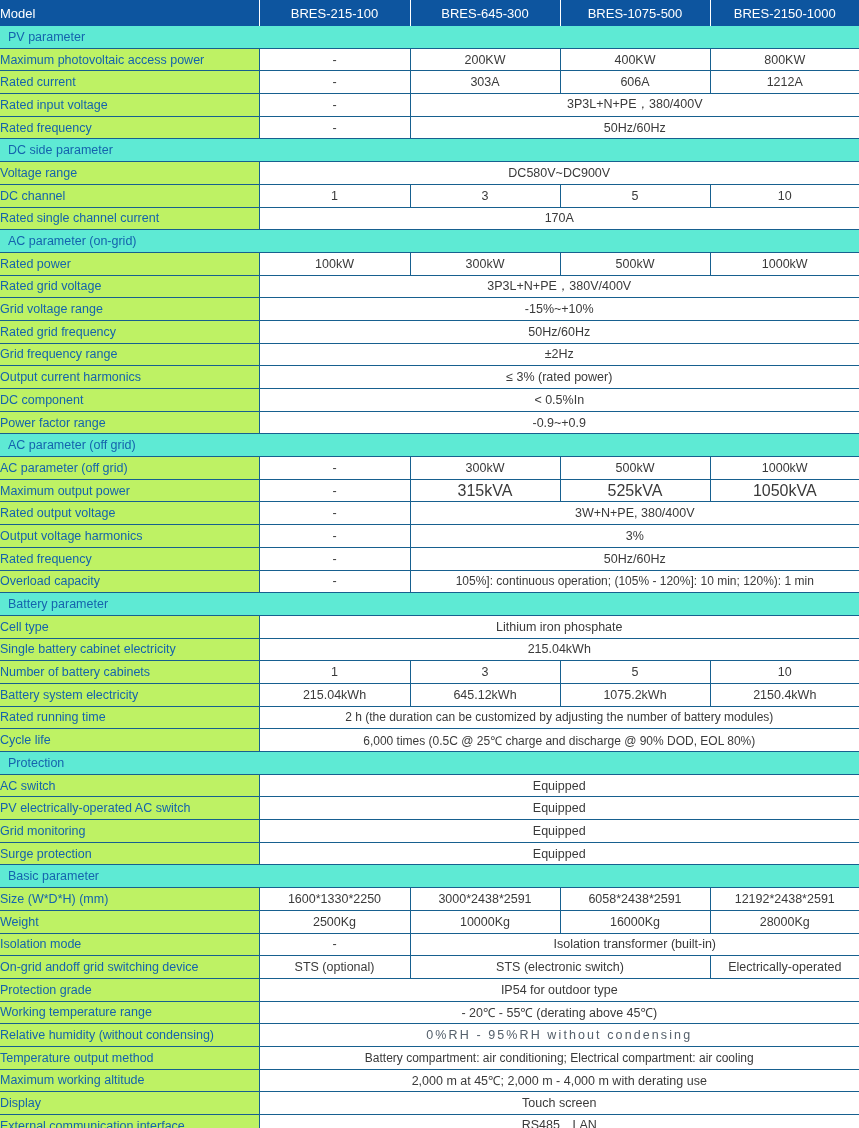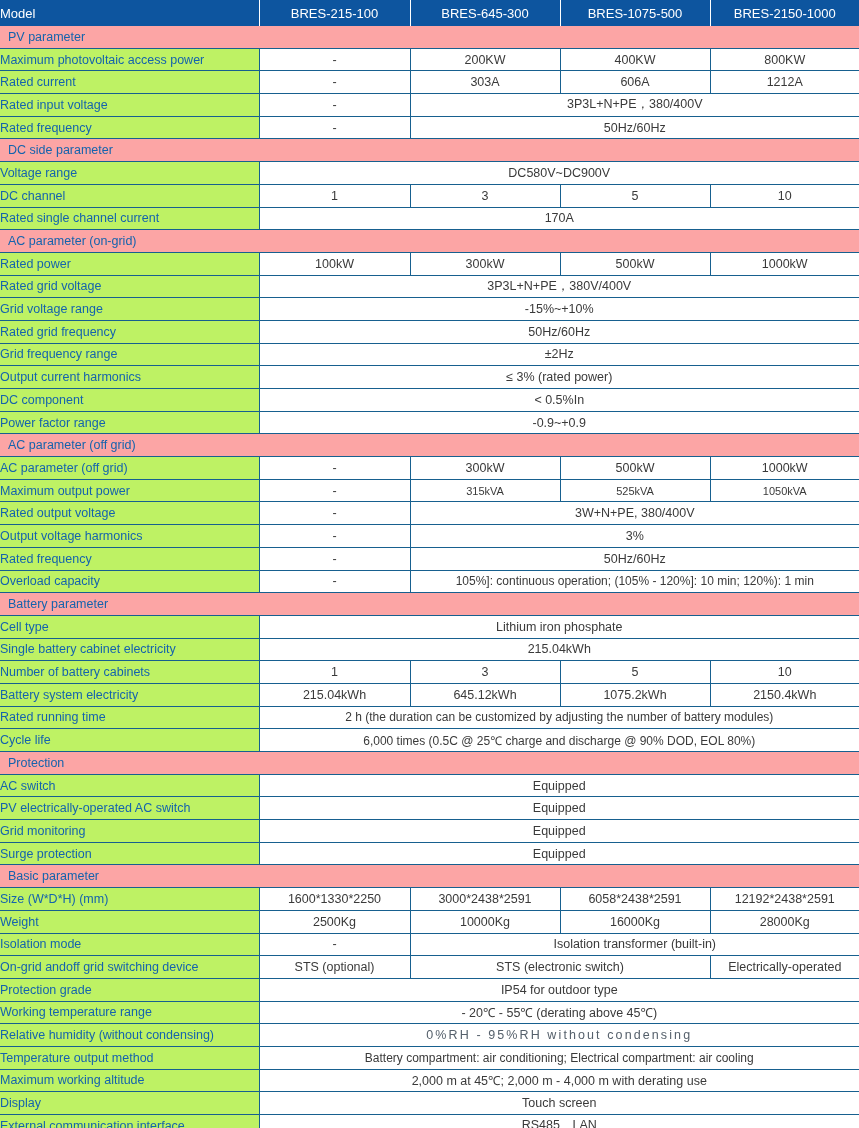--- a/index.html
+++ b/index.html
@@ -48,21 +48,21 @@
     text-align: left;
     padding-left: 8px;
   }
   th.h-model {
     text-align: center;
     border-left: 1.5px solid #ffffff;
   }
 
   
   tr.section-row td {
-    background: #fca5a5;
+    background: #5eead4;
     color: #1463ad;
     text-align: left;
     padding-left: 8px;
     font-size: 12.5px;
     border-bottom: 1.6px solid #17608f;
   }
 
   
   td.label {
     color: #1463ad;
@@ -73,21 +73,21 @@
   }
 
   
   td.val {
     text-align: center;
     color: #3a3a3a;
     background: #ffffff;
     border-left: 1.6px solid #17608f;
     font-size: 12.5px;
   }
-  td.val.small { font-size: 11px; }
+  td.val.small { font-size: 16px; }
   td.val.spaced { letter-spacing: 2.1px; color: #55606b; }
   td.val.tight { font-size: 12px; }
 </style>
 </head>
 <body>
 
 <table class="spec">
   <colgroup>
     <col class="c-label">
       <col class="c-1">

